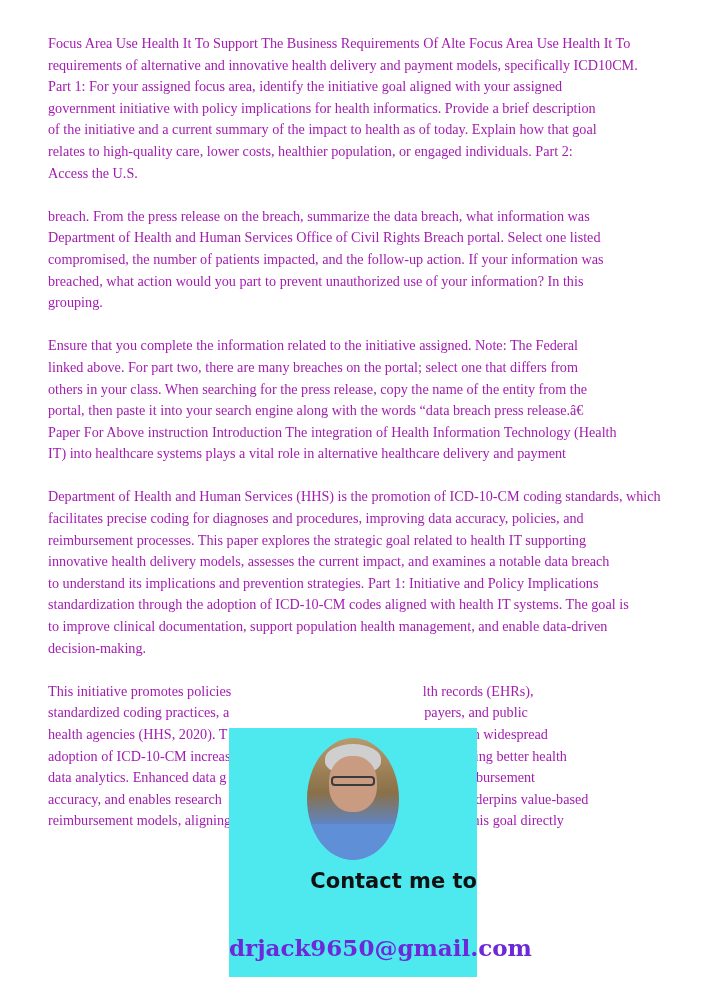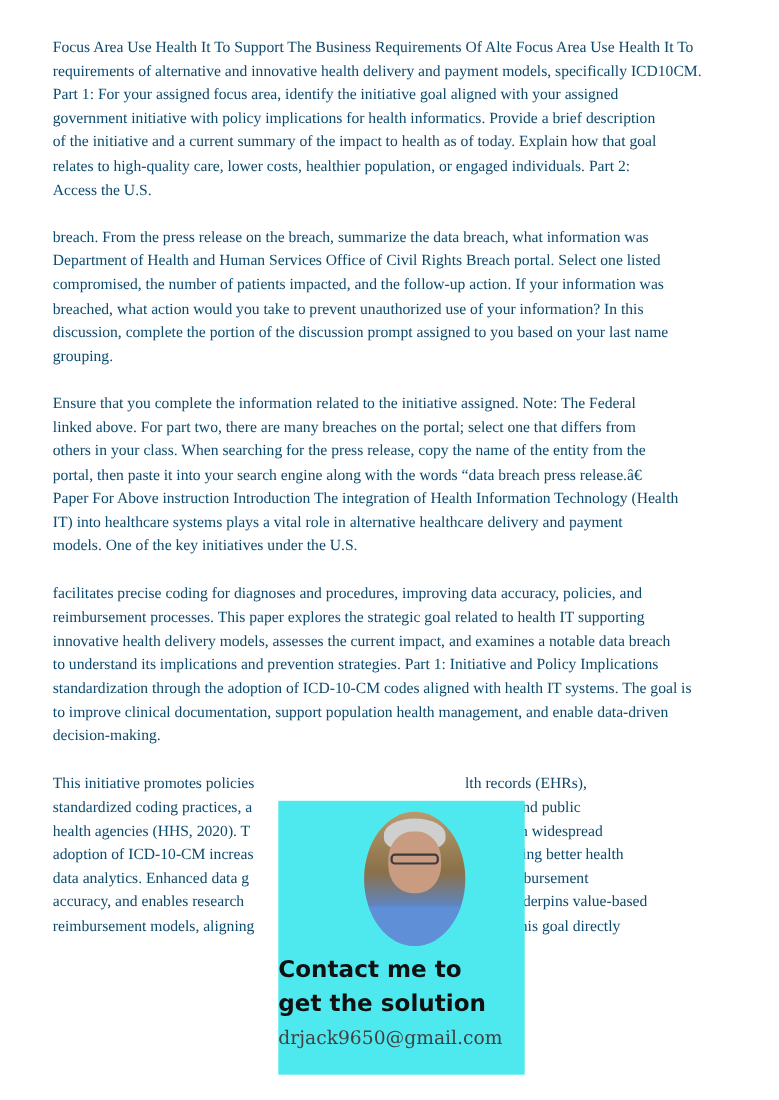--- a/index.html
+++ b/index.html
@@ -1,80 +1,79 @@
 <!DOCTYPE html>
 <html><head>
 <meta charset="utf-8">
 <style>
   html, body { margin: 0; padding: 0; background: #ffffff; }
   body { width: 708px; height: 1000px; position: relative; overflow: hidden; }
   .doc {
     position: absolute; left: 48px; top: 33px; width: 640px;
-    font-family: "Liberation Serif", serif; font-size: 14.2px; color: #0c4a6e;
+    font-family: "Liberation Serif", serif; font-size: 14.2px; color: #a21caf;
   }
   .line { height: 21.6px; line-height: 21.6px; white-space: nowrap; }
   .gap { height: 21.6px; }
   .promo {
-    position: absolute; left: 229px; top: 728px; width: 224px; height: 249px;
-    background: #4ee8ef; text-align: left; margin-left: 24px;
+    position: absolute; left: 229px; top: 728px; width: 248px; height: 249px;
+    background: #4ee8ef; text-align: right;
   }
   .portrait {
     position: absolute; left: 78px; top: 10px; width: 92px; height: 122px;
     border-radius: 50%; overflow: hidden;
     background: linear-gradient(180deg, #b79a6e 0%, #8a7048 45%, #5d86c9 72%, #6a96d8 100%);
   }
   .portrait .hair { position:absolute; left:18px; top:6px; width:56px; height:30px; border-radius:50% 50% 40% 40%; background:#cfcfcf; }
   .portrait .face { position:absolute; left:22px; top:18px; width:48px; height:56px; border-radius:45%; background:#c99c82; }
   .portrait .glasses { position:absolute; left:24px; top:38px; width:44px; height:10px; border:2px solid #3b3b3b; border-radius:4px; box-sizing:border-box; }
   .portrait .shirt { position:absolute; left:0; top:86px; width:92px; height:40px; background:#5f8fd6; }
   .promo .cta {
     position: absolute; left: 0; width: 248px;
     font-family: "DejaVu Sans", sans-serif; font-weight: bold; font-size: 21px; color: #111;
   }
   .promo .cta1 { top: 141px; }
   .promo .cta2 { top: 172px; }
   .promo .email {
     position: absolute; left: 0; top: 206px; width: 248px;
-    font-family: "DejaVu Serif", serif; font-weight: normal; font-size: 17px; color: #404040;
+    font-family: "DejaVu Serif", serif; font-weight: bold; font-size: 23px; color: #6d28d9;
   }
 </style>
 </head>
 <body>
 
 <div class="doc">
   <div>
     <div class="line">Focus Area Use Health It To Support The Business Requirements Of Alte Focus Area Use Health It To</div>
     <div class="line">requirements of alternative and innovative health delivery and payment models, specifically ICD10CM.</div>
     <div class="line">Part 1: For your assigned focus area, identify the initiative goal aligned with your assigned</div>
     <div class="line">government initiative with policy implications for health informatics. Provide a brief description</div>
     <div class="line">of the initiative and a current summary of the impact to health as of today. Explain how that goal</div>
     <div class="line">relates to high-quality care, lower costs, healthier population, or engaged individuals. Part 2:</div>
     <div class="line">Access the U.S.</div>
   </div>
   <div class="gap"></div>
   <div>
     <div class="line">breach. From the press release on the breach, summarize the data breach, what information was</div>
     <div class="line">Department of Health and Human Services Office of Civil Rights Breach portal. Select one listed</div>
     <div class="line">compromised, the number of patients impacted, and the follow-up action. If your information was</div>
-    <div class="line">breached, what action would you take to prevent unauthorized use of your information? In this</div>
-    <div class="line">discussion, complete the portion of the discussion prompt assigned to you based on your last name</div>
+    <div class="line">breached, what action would you part to prevent unauthorized use of your information? In this</div>
     <div class="line">grouping.</div>
   </div>
   <div class="gap"></div>
   <div>
     <div class="line">Ensure that you complete the information related to the initiative assigned. Note: The Federal</div>
     <div class="line">linked above. For part two, there are many breaches on the portal; select one that differs from</div>
     <div class="line">others in your class. When searching for the press release, copy the name of the entity from the</div>
     <div class="line">portal, then paste it into your search engine along with the words “data breach press release.â€</div>
     <div class="line">Paper For Above instruction Introduction The integration of Health Information Technology (Health</div>
     <div class="line">IT) into healthcare systems plays a vital role in alternative healthcare delivery and payment</div>
-    <div class="line">models. One of the key initiatives under the U.S.</div>
   </div>
   <div class="gap"></div>
   <div>
+    <div class="line">Department of Health and Human Services (HHS) is the promotion of ICD-10-CM coding standards, which</div>
     <div class="line">facilitates precise coding for diagnoses and procedures, improving data accuracy, policies, and</div>
     <div class="line">reimbursement processes. This paper explores the strategic goal related to health IT supporting</div>
     <div class="line">innovative health delivery models, assesses the current impact, and examines a notable data breach</div>
     <div class="line">to understand its implications and prevention strategies. Part 1: Initiative and Policy Implications</div>
     <div class="line">standardization through the adoption of ICD-10-CM codes aligned with health IT systems. The goal is</div>
     <div class="line">to improve clinical documentation, support population health management, and enable data-driven</div>
     <div class="line">decision-making.</div>
   </div>
   <div class="gap"></div>
   <div>
@@ -89,15 +88,14 @@
 </div>
 
 <div class="promo">
   <div class="portrait">
     <div class="shirt"></div>
     <div class="hair"></div>
     <div class="face"></div>
     <div class="glasses"></div>
   </div>
   <div class="cta cta1">Contact me to</div>
-  <div class="cta cta2">get the solution</div>
   <div class="email">drjack9650@gmail.com</div>
 </div>
 
 </body></html>

